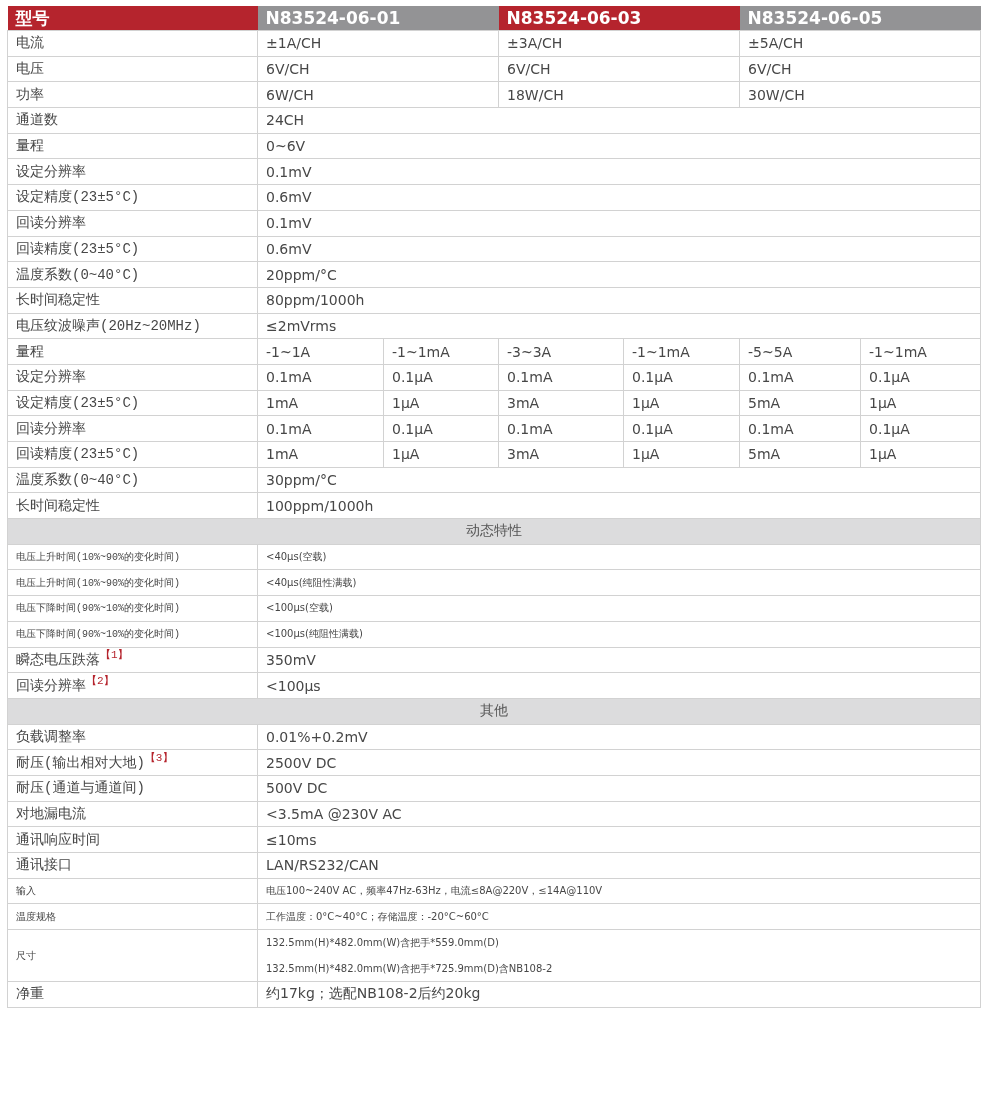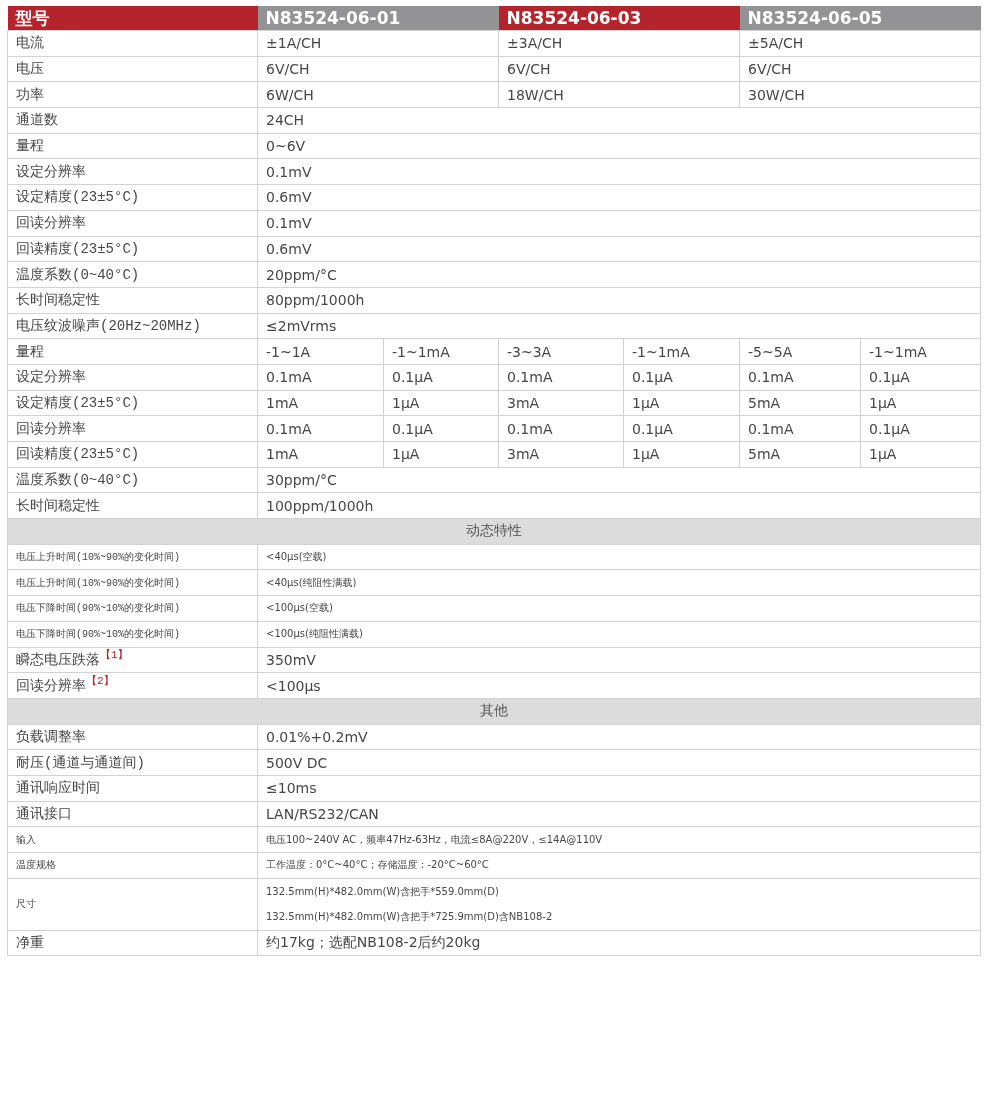--- a/index.html
+++ b/index.html
@@ -178,22 +178,30 @@
   </tr>
 
   <tr class="sec">
     <td colspan="7">其他</td>
   </tr>
   <tr>
         <td class="lbl">负载调整率</td>
         <td colspan="6">0.01%+0.2mV</td>
       </tr>
   <tr>
+    <td class="lbl"><span>耐压(输出相对大地)</span><span class="note">【3】</span></td>
+    <td colspan="6">2500V DC</td>
+  </tr>
+  <tr>
         <td class="lbl">耐压(通道与通道间)</td>
         <td colspan="6">500V DC</td>
+      </tr>
+  <tr>
+        <td class="lbl">对地漏电流</td>
+        <td colspan="6">&lt;3.5mA @230V AC</td>
       </tr>
   <tr>
         <td class="lbl">通讯响应时间</td>
         <td colspan="6">≤10ms</td>
       </tr>
   <tr>
         <td class="lbl">通讯接口</td>
         <td colspan="6">LAN/RS232/CAN</td>
       </tr>
   <tr class="dim">

